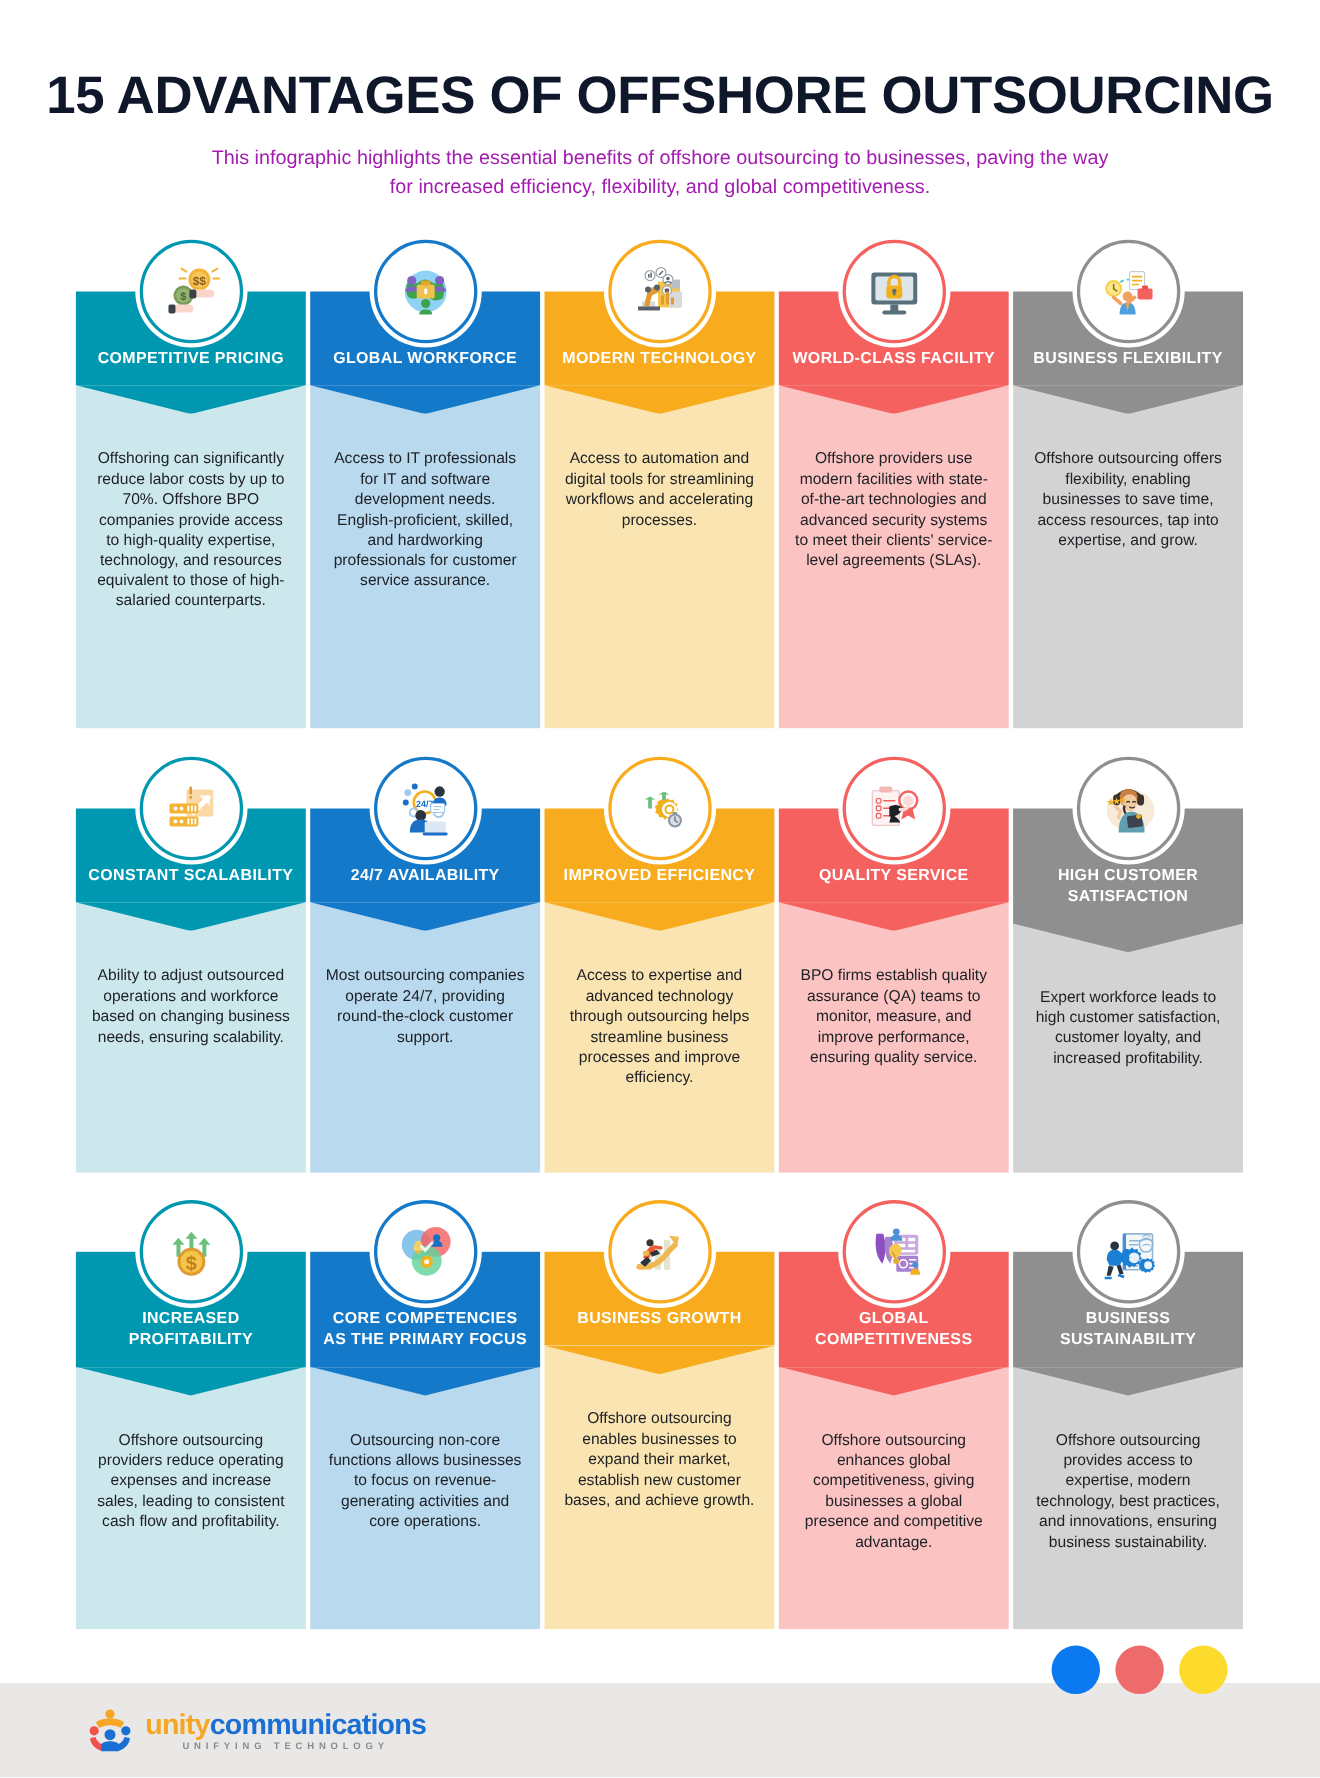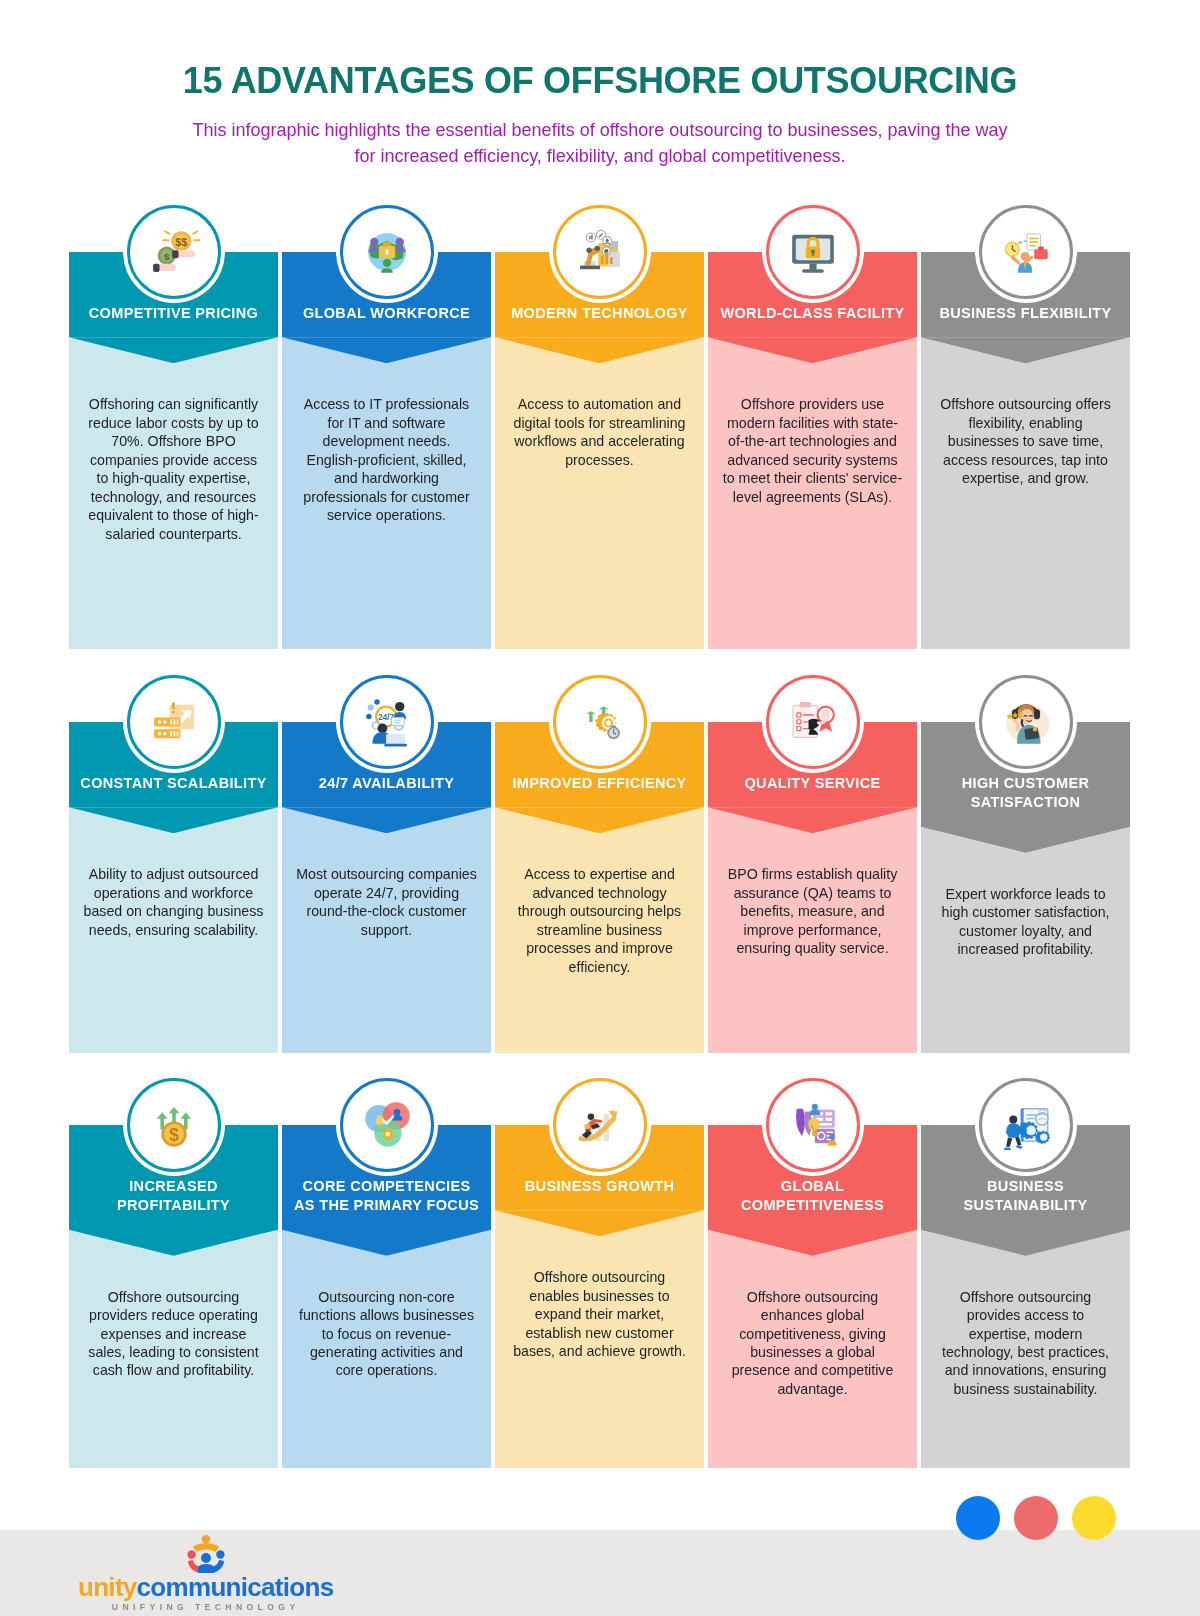--- a/index.html
+++ b/index.html
@@ -7,22 +7,22 @@
     width: 1200px; height: 1616px;
     background: #ffffff;
     font-family: "Liberation Sans", sans-serif;
     overflow: hidden;
   }
   .page { position: relative; width: 1200px; height: 1616px; background: #fff; }
 
   
   .header { padding-top: 62px; text-align: center; }
   .main-title {
-    font-size: 36px; font-weight: 800; letter-spacing: -0.3px;
-    color: #0f766e; line-height: 1.08; text-transform: uppercase;
+    font-size: 48px; font-weight: 800; letter-spacing: -0.3px;
+    color: #0f172a; line-height: 1.08; text-transform: uppercase;
   }
   .subtitle {
     margin: 16px auto 0; width: 830px;
     font-size: 18px; font-weight: 400; color: #a21caf; line-height: 1.45;
   }
 
   
   .grid {
     margin: 0 auto; width: 1062px; padding-top: 22px;
     display: flex; flex-direction: column; row-gap: 0;
@@ -83,21 +83,21 @@
     position: absolute; right: 84px; bottom: 76px;
     display: flex; column-gap: 14px; z-index: 4;
   }
   .dot { width: 44px; height: 44px; border-radius: 50%; }
 
   
   .footer {
     position: absolute; left: 0; bottom: 0; width: 1200px; height: 86px;
     background: #eae8e6; display: flex; align-items: center;
   }
-  .logo-wrap { display: flex; align-items: center; margin-left: 78px; column-gap: 10px; flex-direction: column; }
+  .logo-wrap { display: flex; align-items: center; margin-left: 78px; column-gap: 10px; }
   .logo-mark { width: 44px; height: 40px; flex: 0 0 auto; }
   .logo-text { display: flex; flex-direction: column; line-height: 1; }
   .logo-word { font-size: 26px; font-weight: 700; letter-spacing: -0.7px; }
   .lw-unity { color: #f5a623; }
   .lw-comm { color: #1a6fd4; }
   .logo-tag {
     margin-top: 3px; font-size: 8.6px; letter-spacing: 4.4px;
     color: #8b8b8b; font-weight: 700; text-align: center;
   }
 </style>
@@ -156,21 +156,21 @@
               <rect x="23" y="25" width="18" height="14" rx="2" fill="#f0c14b"></rect>
               <rect x="27" y="21" width="10" height="5" rx="2" fill="#e0a92e"></rect>
               <rect x="30.5" y="29" width="3" height="6" rx="1.4" fill="#fff"></rect>
             </svg>
           </div>
           <div class="card-head">
             <div class="card-title">GLOBAL WORKFORCE</div>
             <div class="chev"></div>
           </div>
           <div class="card-body">
-            <p class="card-text">Access to IT professionals for IT and software development needs. English-proficient, skilled, and hardworking professionals for customer service operations.</p>
+            <p class="card-text">Access to IT professionals for IT and software development needs. English-proficient, skilled, and hardworking professionals for customer service assurance.</p>
           </div>
         </div>
         <div class="card" style="--accent: #f7ab1d; --tint: #fae5b2;">
           <div class="medallion">
             <svg viewBox="0 0 64 64">
               <rect x="30" y="22" width="22" height="26" fill="#f5c44a"></rect>
               <rect x="41" y="32" width="13" height="16" fill="#d7d9dc"></rect>
               <rect x="14" y="42" width="13" height="6" fill="#d7d9dc"></rect>
               <path d="M16 46 L20 30 L28 26 L32 32 L24 36 L21 47z" fill="#e09a30"></path>
               <circle cx="20" cy="30" r="3" fill="#57606a"></circle>
@@ -367,21 +367,21 @@
               <path d="M27 30 q8 -4 14 2 q-5 9 -14 8z" fill="#1d2024"></path>
               <path d="M29 38 q6 2 9 8 l-11 0z" fill="#1d2024"></path>
               <path d="M38 33 q5 1 8 -3" stroke="#fdd9d8" stroke-width="3.4" fill="none" stroke-linecap="round"></path>
             </svg>
           </div>
           <div class="card-head">
             <div class="card-title">QUALITY SERVICE</div>
             <div class="chev"></div>
           </div>
           <div class="card-body">
-            <p class="card-text">BPO firms establish quality assurance (QA) teams to benefits, measure, and improve performance, ensuring quality service.</p>
+            <p class="card-text">BPO firms establish quality assurance (QA) teams to monitor, measure, and improve performance, ensuring quality service.</p>
           </div>
         </div>
         <div class="card" style="--accent: #8f8f8f; --tint: #d3d3d3;">
           <div class="medallion">
             <svg viewBox="0 0 64 64">
               <ellipse cx="34" cy="34" rx="24" ry="21" fill="#f8ead9"></ellipse>
               <path d="M20 20 q12 -12 24 0" fill="none" stroke="#3b3330" stroke-width="3"></path>
               <rect x="16.5" y="18" width="7" height="11" rx="3.4" fill="#3b3330"></rect>
               <rect x="40.5" y="18" width="7" height="11" rx="3.4" fill="#3b3330"></rect>
               <path d="M24 16 q8 -7 16 0 q2 10 -2 13 l-12 0 q-4 -3 -2 -13z" fill="#c97f3f"></path>

